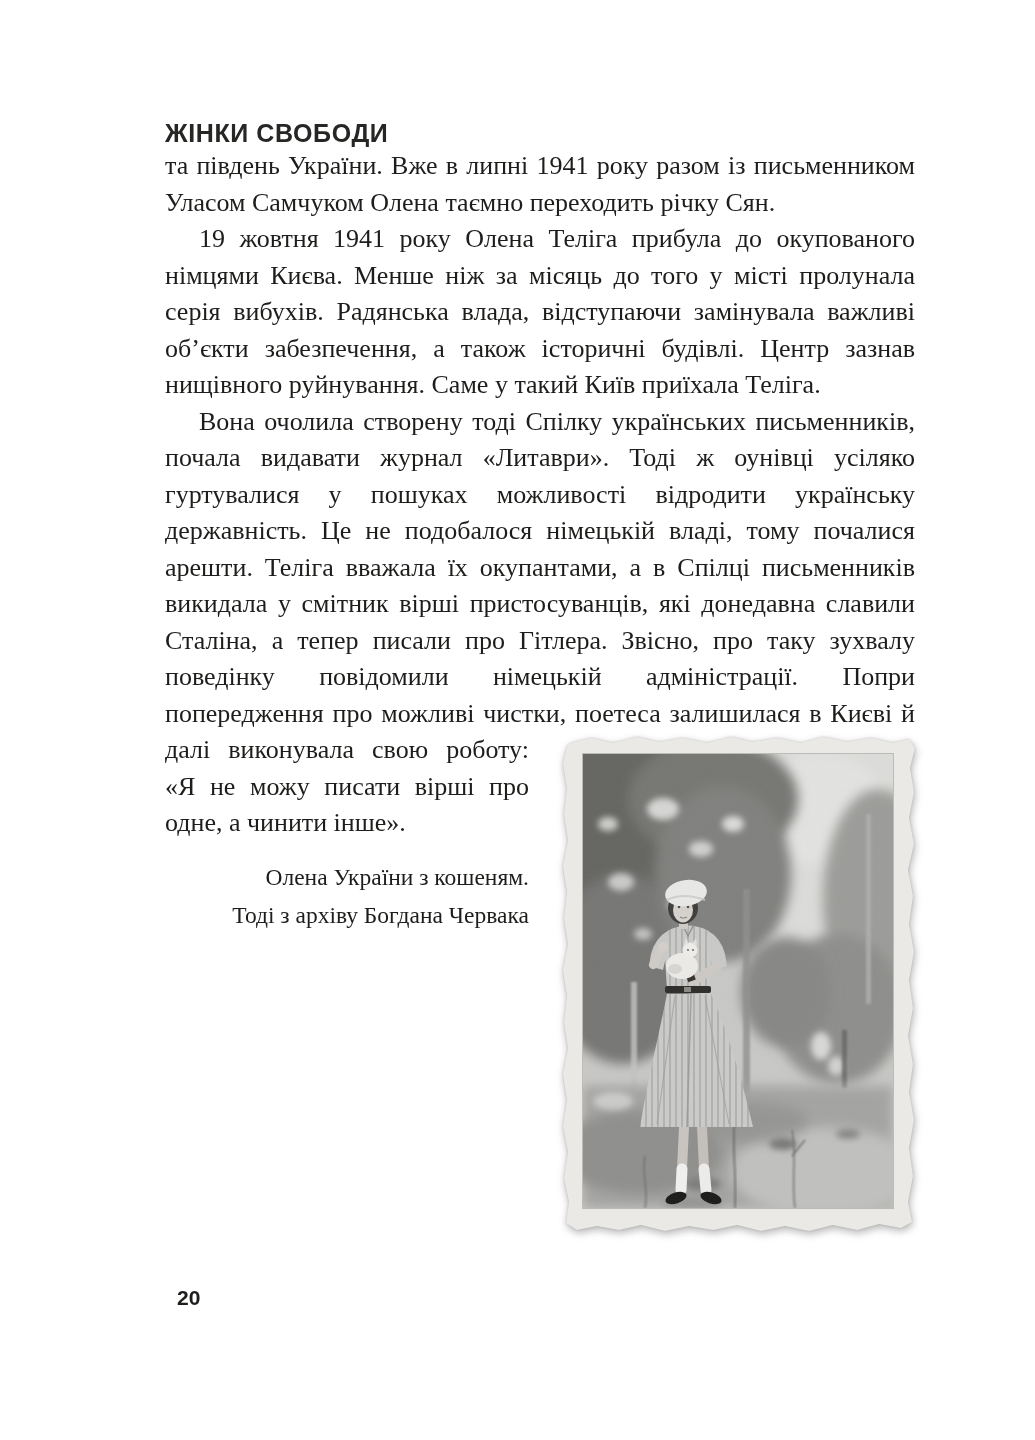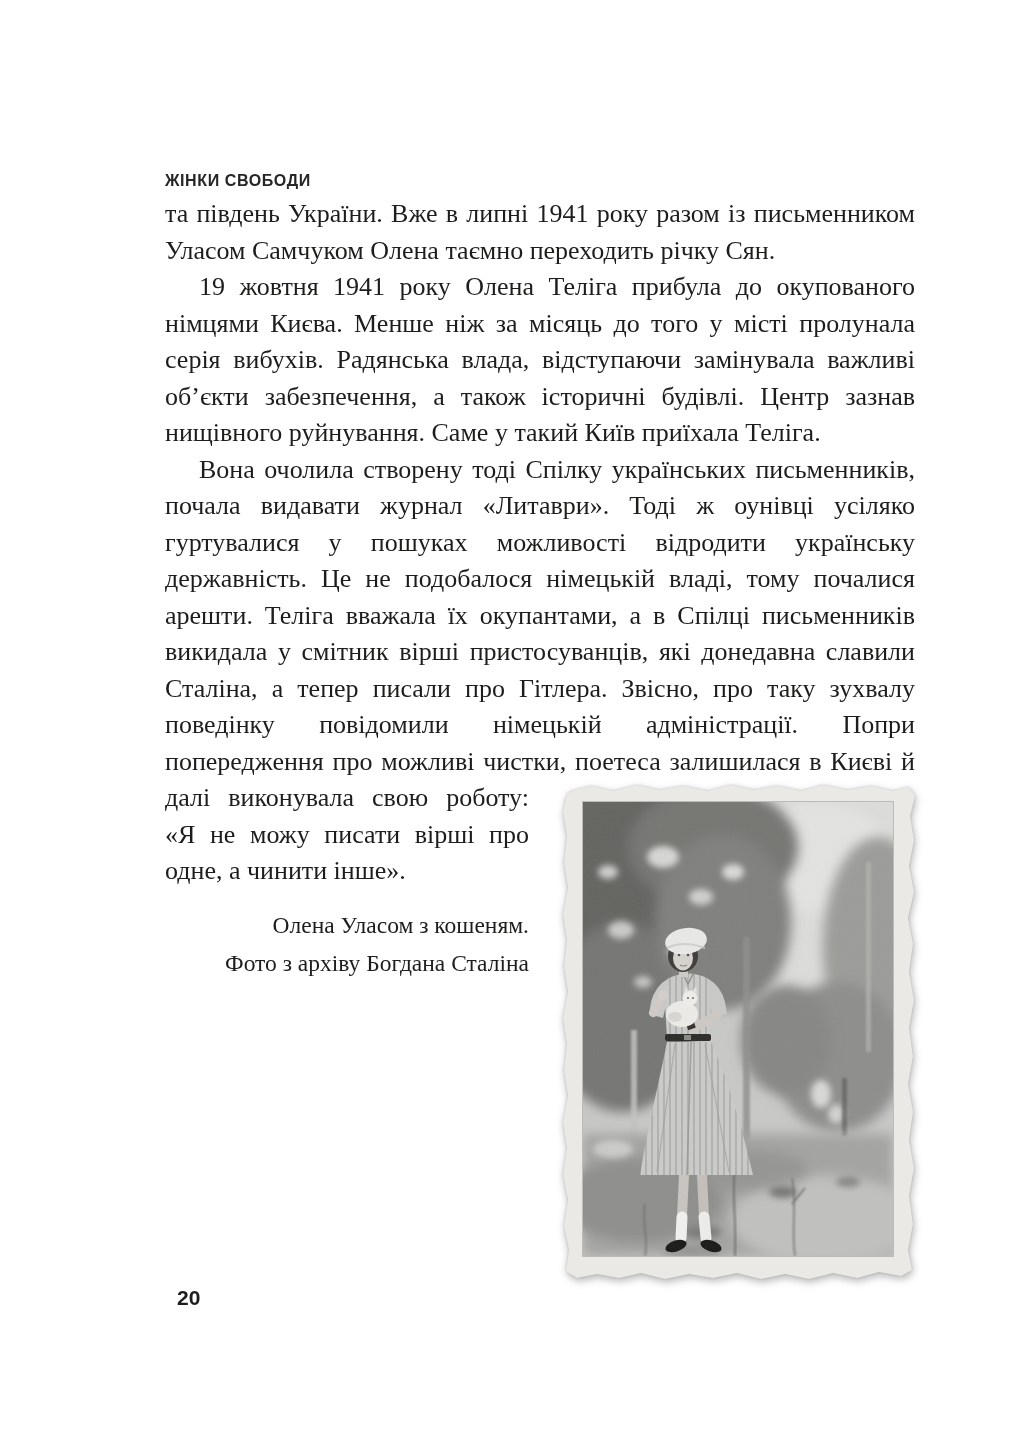--- a/index.html
+++ b/index.html
@@ -9,25 +9,24 @@
     background:#ffffff;
     box-sizing:border-box;
     padding:118px 120px 0 165px;
     overflow:hidden;
     font-family:"Liberation Serif","DejaVu Serif",serif;
     color:#1d1d1b;
   }
   .running-header{
     font-family:"Liberation Sans","DejaVu Sans",sans-serif;
     font-weight:700;
-    font-size:16px;
+    font-size:25px;
     letter-spacing:0.6px;
     color:#262624;
     line-height:30px;
-    margin-top:48px;
   }
   .text-block{
     font-size:26px;
     line-height:36.5px;
     text-align:justify;
     hyphens:auto;
     -webkit-hyphens:auto;
   }
   .text-block p{margin:0;padding:0;}
   .text-block p.indent{text-indent:34px;}
@@ -205,21 +204,21 @@
           </div>
         </div>
       </div>
     </div>
 
     <p>та південь України. Вже в липні 1941 року разом із письменником Уласом Самчуком Олена таємно переходить річку Сян.</p>
     <p class="indent">19 жовтня 1941 року Олена Теліга прибула до окупованого німцями Києва. Менше ніж за місяць до того у місті пролунала серія вибухів. Радянська влада, відступаючи замінувала важливі об’єкти забезпечення, а також історичні будівлі. Центр зазнав нищівного руйнування. Саме у такий Київ приїхала Теліга.</p>
     <p class="indent">Вона очолила створену тоді Спілку українських письменників, почала видавати журнал «Литаври». Тоді ж оунівці усіляко гуртувалися у пошуках можливості відродити українську державність. Це не подобалося німецькій владі, тому почалися арешти. Теліга вважала їх окупантами, а в Спілці письменників викидала у смітник вірші пристосуванців, які донедавна славили Сталіна, а тепер писали про Гітлера. Звісно, про таку зухвалу поведінку повідомили німецькій адміністрації. Попри попередження про можливі чистки, поетеса залишилася в Києві й далі виконувала свою роботу: «Я не можу писати вірші про одне, а чинити інше».</p>
 
     <div class="caption">
-      <div>Олена Уласом з кошеням.</div>
-      <div>Фото з архіву Богдана Сталіна</div>
+      <div>Олена України з кошеням.</div>
+      <div>Тоді з архіву Богдана Червака</div>
     </div>
 
   </div>
 
   <div class="page-number">20</div>
 
 </div>
 
 </body></html>

